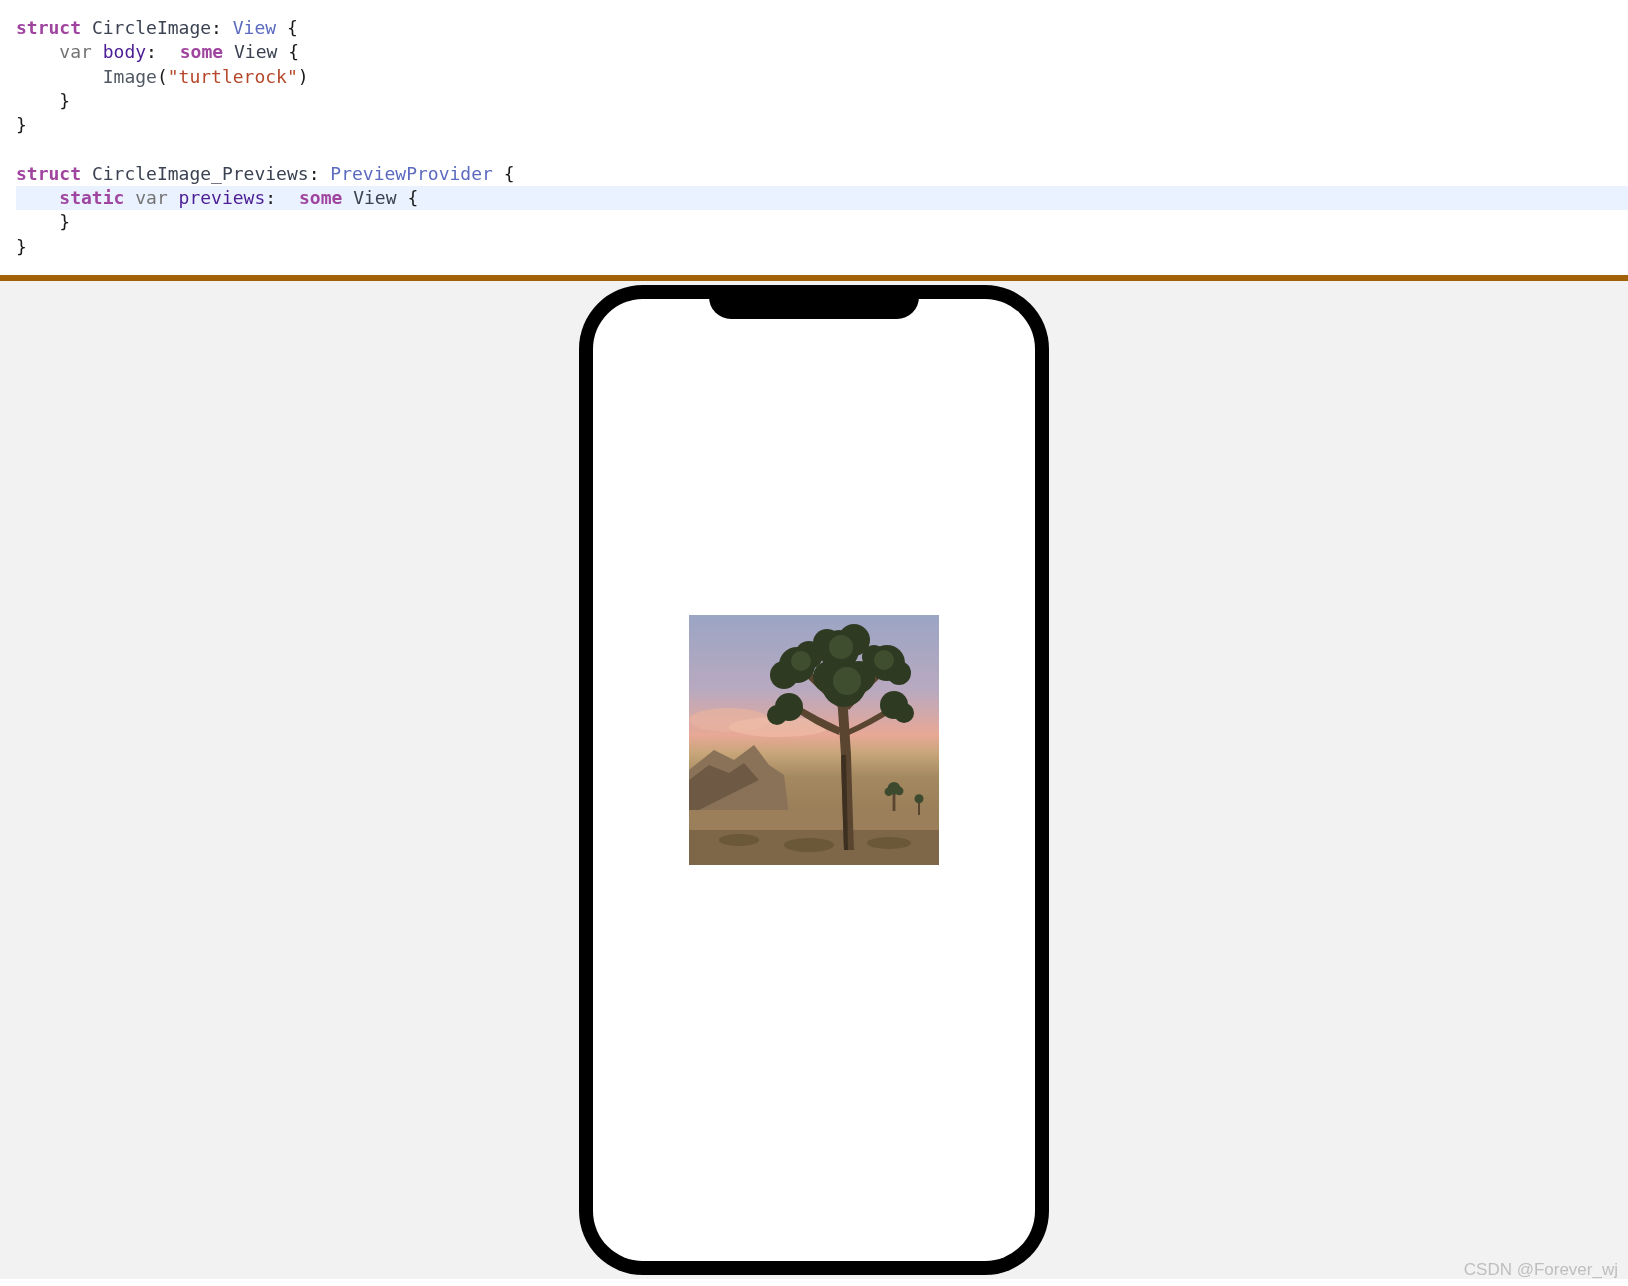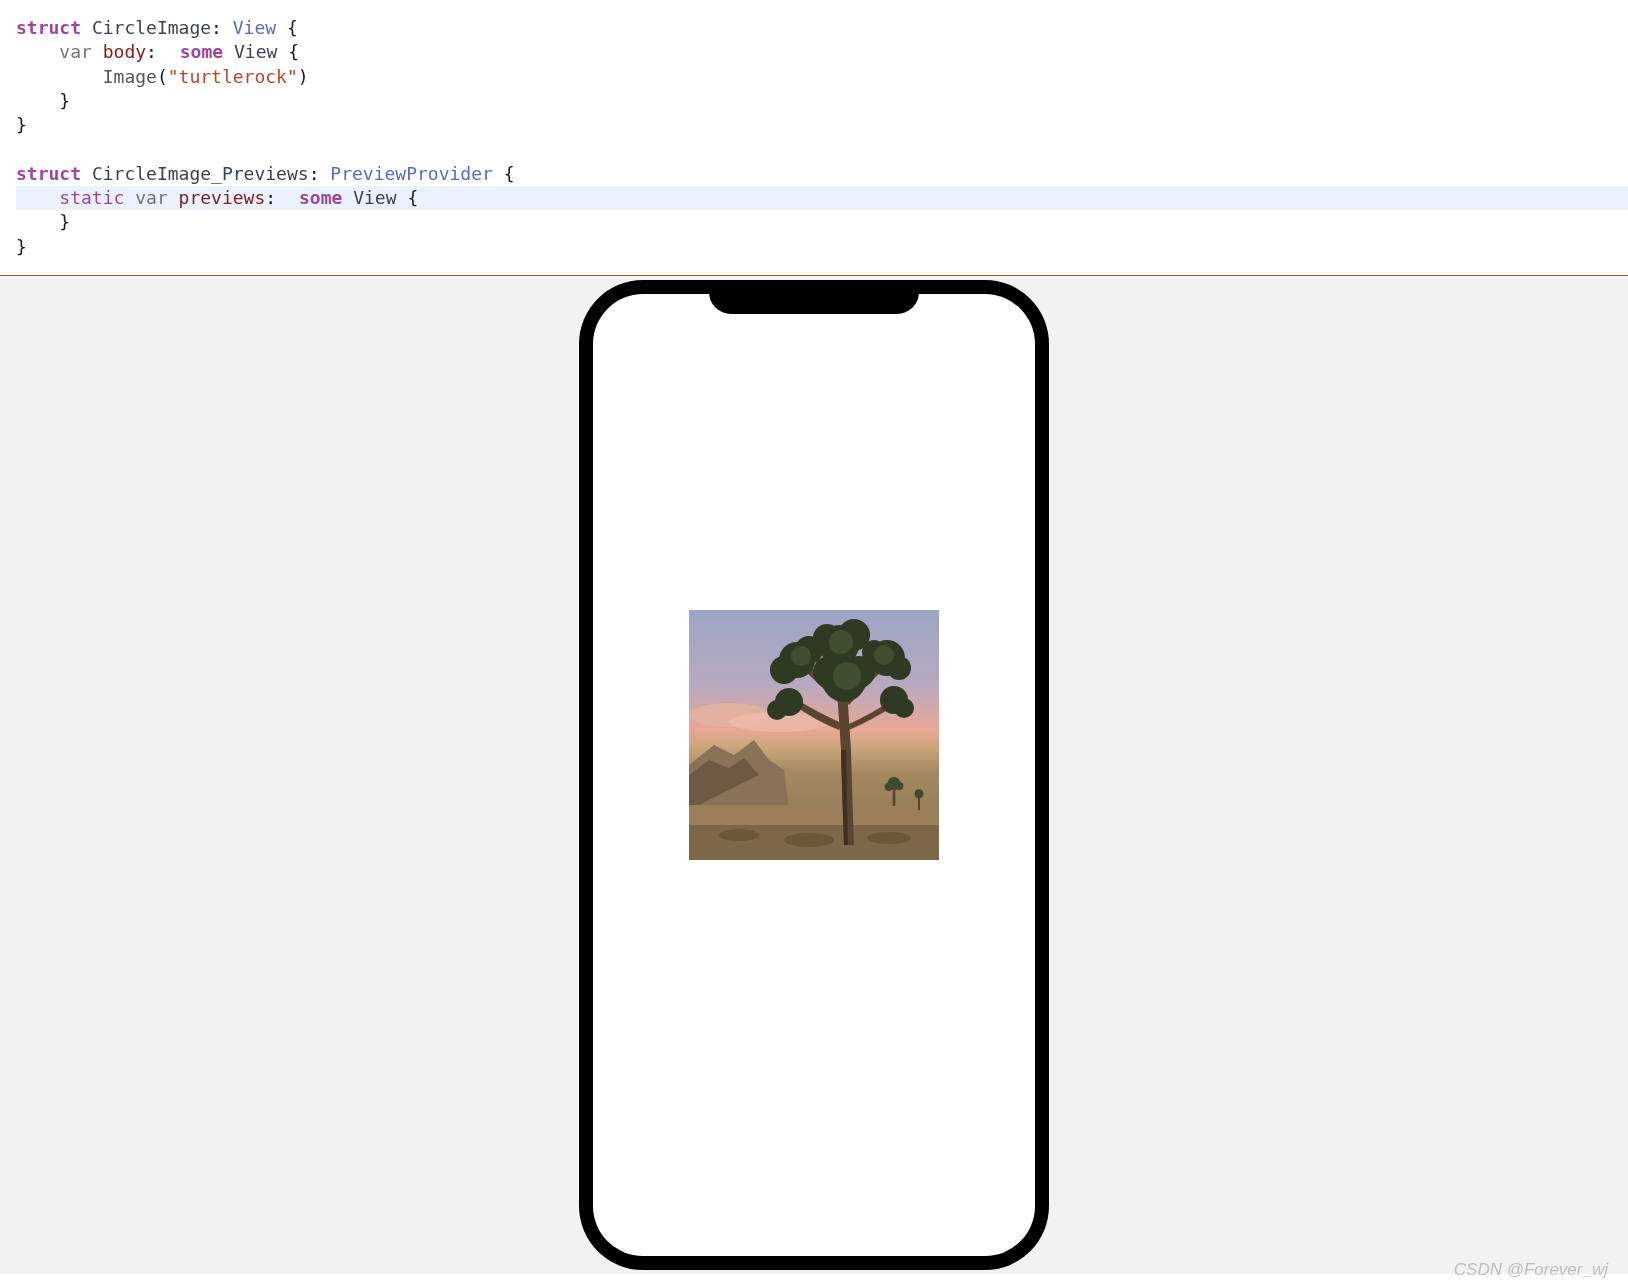--- a/index.html
+++ b/index.html
@@ -9,36 +9,36 @@
     background: #ffffff;
     width: 1628px;
     height: 1286px;
     overflow: hidden;
     position: relative;
   }
   .code-area {
     background: #ffffff;
     padding: 16px 0 16px 16px;
     line-height: 1.35;
-    border-bottom: 1px solid #a16207;
+    border-bottom: 6px solid #a16207;
   }
   .code-line {
     white-space: pre;
     font-family: "SF Mono", "Monaco", "Menlo", "Consolas", monospace;
   }
   .highlighted {
     background: #eaf2ff;
   }
   .kw-struct { color: #a0459f; font-weight: 600; }
   .kw-var { color: #737373; font-weight: 400; }
   .kw-some { color: #a0459f; font-weight: 600; margin-left: 12px; }
-  .kw-static { color: #a0459f; font-weight: 400; }
+  .kw-static { color: #a0459f; font-weight: 700; }
   .type { color: #5c6bc0; }
   .type-dark { color: #3b4252; }
-  .prop { color: #7f1d1d; text-align: right; }
+  .prop { color: #4c1d95; text-align: right; }
   .str { color: #b5482a; }
   .plain { color: #1a1a1a; }
   .func { color: #4f5863; text-align: right; }
   .preview-area {
     background: #f2f2f2;
     height: 998px;
     position: relative;
     display: flex;
     justify-content: center;
     padding-top: 4px;
@@ -78,25 +78,24 @@
     width: 250px;
     height: 250px;
     background: linear-gradient(to bottom, #9ba5c4 0%, #b8a9c0 30%, #e8a896 48%, #c9a67a 55%, #a38860 65%, #8a7050 100%);
     position: relative;
     overflow: hidden;
     margin-top: -80px;
   }
   .watermark {
     position: absolute;
     bottom: 6px;
-    right: 20px;
+    right: 10px;
     color: rgba(140,140,140,0.5);
     font-size: 17px;
     font-family: -apple-system, BlinkMacSystemFont, sans-serif;
-    font-style: italic;
   }
 </style>
 </head>
 <body>
 
 <div class="code-area">
   <div class="code-line"><span class="kw-struct">struct</span><span class="plain"> </span><span class="type-dark">CircleImage</span><span class="plain">:</span><span class="plain"> </span><span class="type">View</span><span class="plain"> {</span></div>
   <div class="code-line"><span class="plain">    </span><span class="kw-var">var</span><span class="plain"> </span><span class="prop">body</span><span class="plain">:</span><span class="plain"> </span><span class="kw-some">some</span><span class="plain"> </span><span class="type-dark">View</span><span class="plain"> {</span></div>
   <div class="code-line"><span class="plain">        </span><span class="func">Image</span><span class="plain">(</span><span class="str">"turtlerock"</span><span class="plain">)</span></div>
   <div class="code-line"><span class="plain">    </span><span class="plain">}</span></div>

